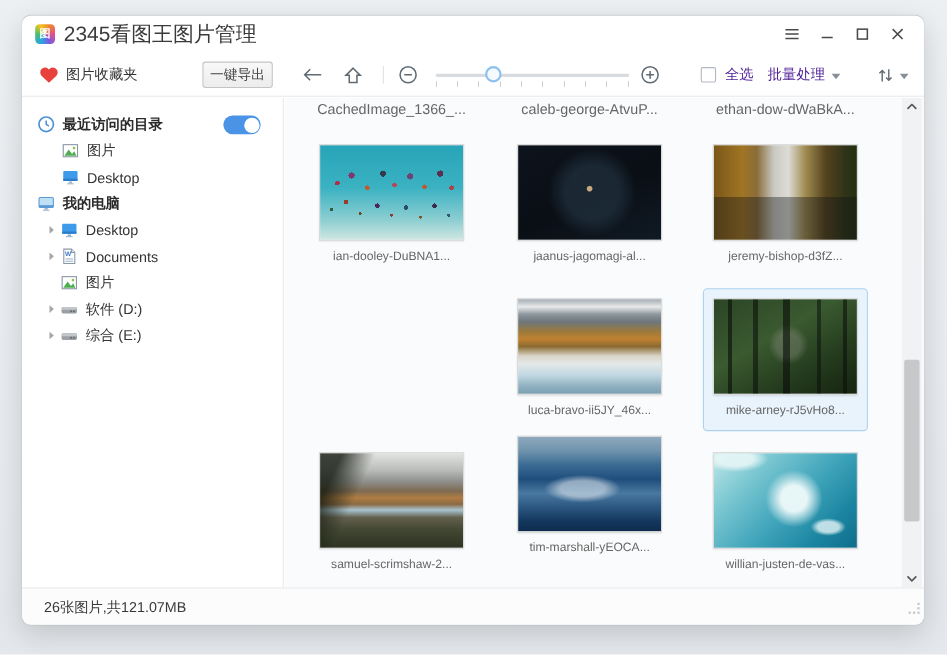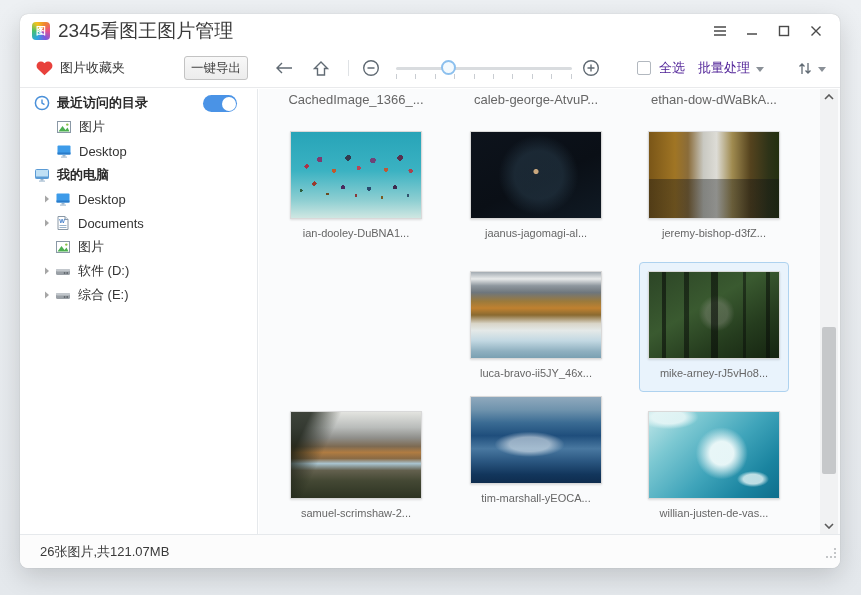--- a/index.html
+++ b/index.html
@@ -40,21 +40,21 @@
   .slider-track { position:absolute; left:376px; top:19px; width:176px; height:3px; background:#d9dcdf; border-radius:2px; }
   .slider-ticks { position:absolute; left:376px; top:26px; width:176px; height:5px;
     background:repeating-linear-gradient(90deg,#c9cdd2 0 1px,transparent 1px 19.4px); }
   .slider-thumb { position:absolute; left:421px; top:12px; width:15px; height:15px; border-radius:50%;
     background:#f4fafe; border:2px solid #8cc0ee; }
   .checkbox { width:14px; height:14px; border:1px solid #b2b8bf; border-radius:2px; background:#fff; }
   .tool-label { font-size:13px; color:#4c1d95; }
   .caret { width:0; height:0; border-left:4px solid transparent; border-right:4px solid transparent; border-top:5px solid #8a9097; margin-left:6px; margin-top:2px; }
   
   .sidebar { position:absolute; left:0; top:75px; width:238px; height:445px; background:#fff;
-    border-right:1px solid #e6e9ec; padding-top:2px; }
+    border-right:1px solid #e6e9ec; padding-top:12px; }
   .srow { position:relative; height:24px; display:flex; align-items:center; font-size:13px; color:#333; }
   .srow.header { font-weight:bold; color:#2b2b2b; }
   .srow .ic { width:16px; height:16px; margin-right:7px; flex:0 0 16px; }
   .expand { width:10px; height:10px; margin-right:3px; flex:0 0 10px; }
   .pad-l1 { padding-left:14px; }
   .pad-l2 { padding-left:36px; }
   .pad-tree { padding-left:22px; }
   .pad-tree-noarrow { padding-left:35px; }
   .toggle { position:absolute; right:20px; top:4px; width:34px; height:17px; border-radius:9px; background:#4a93e6; }
   .toggle .knob { position:absolute; right:1.5px; top:1.5px; width:14px; height:14px; border-radius:50%; background:#fff; }

